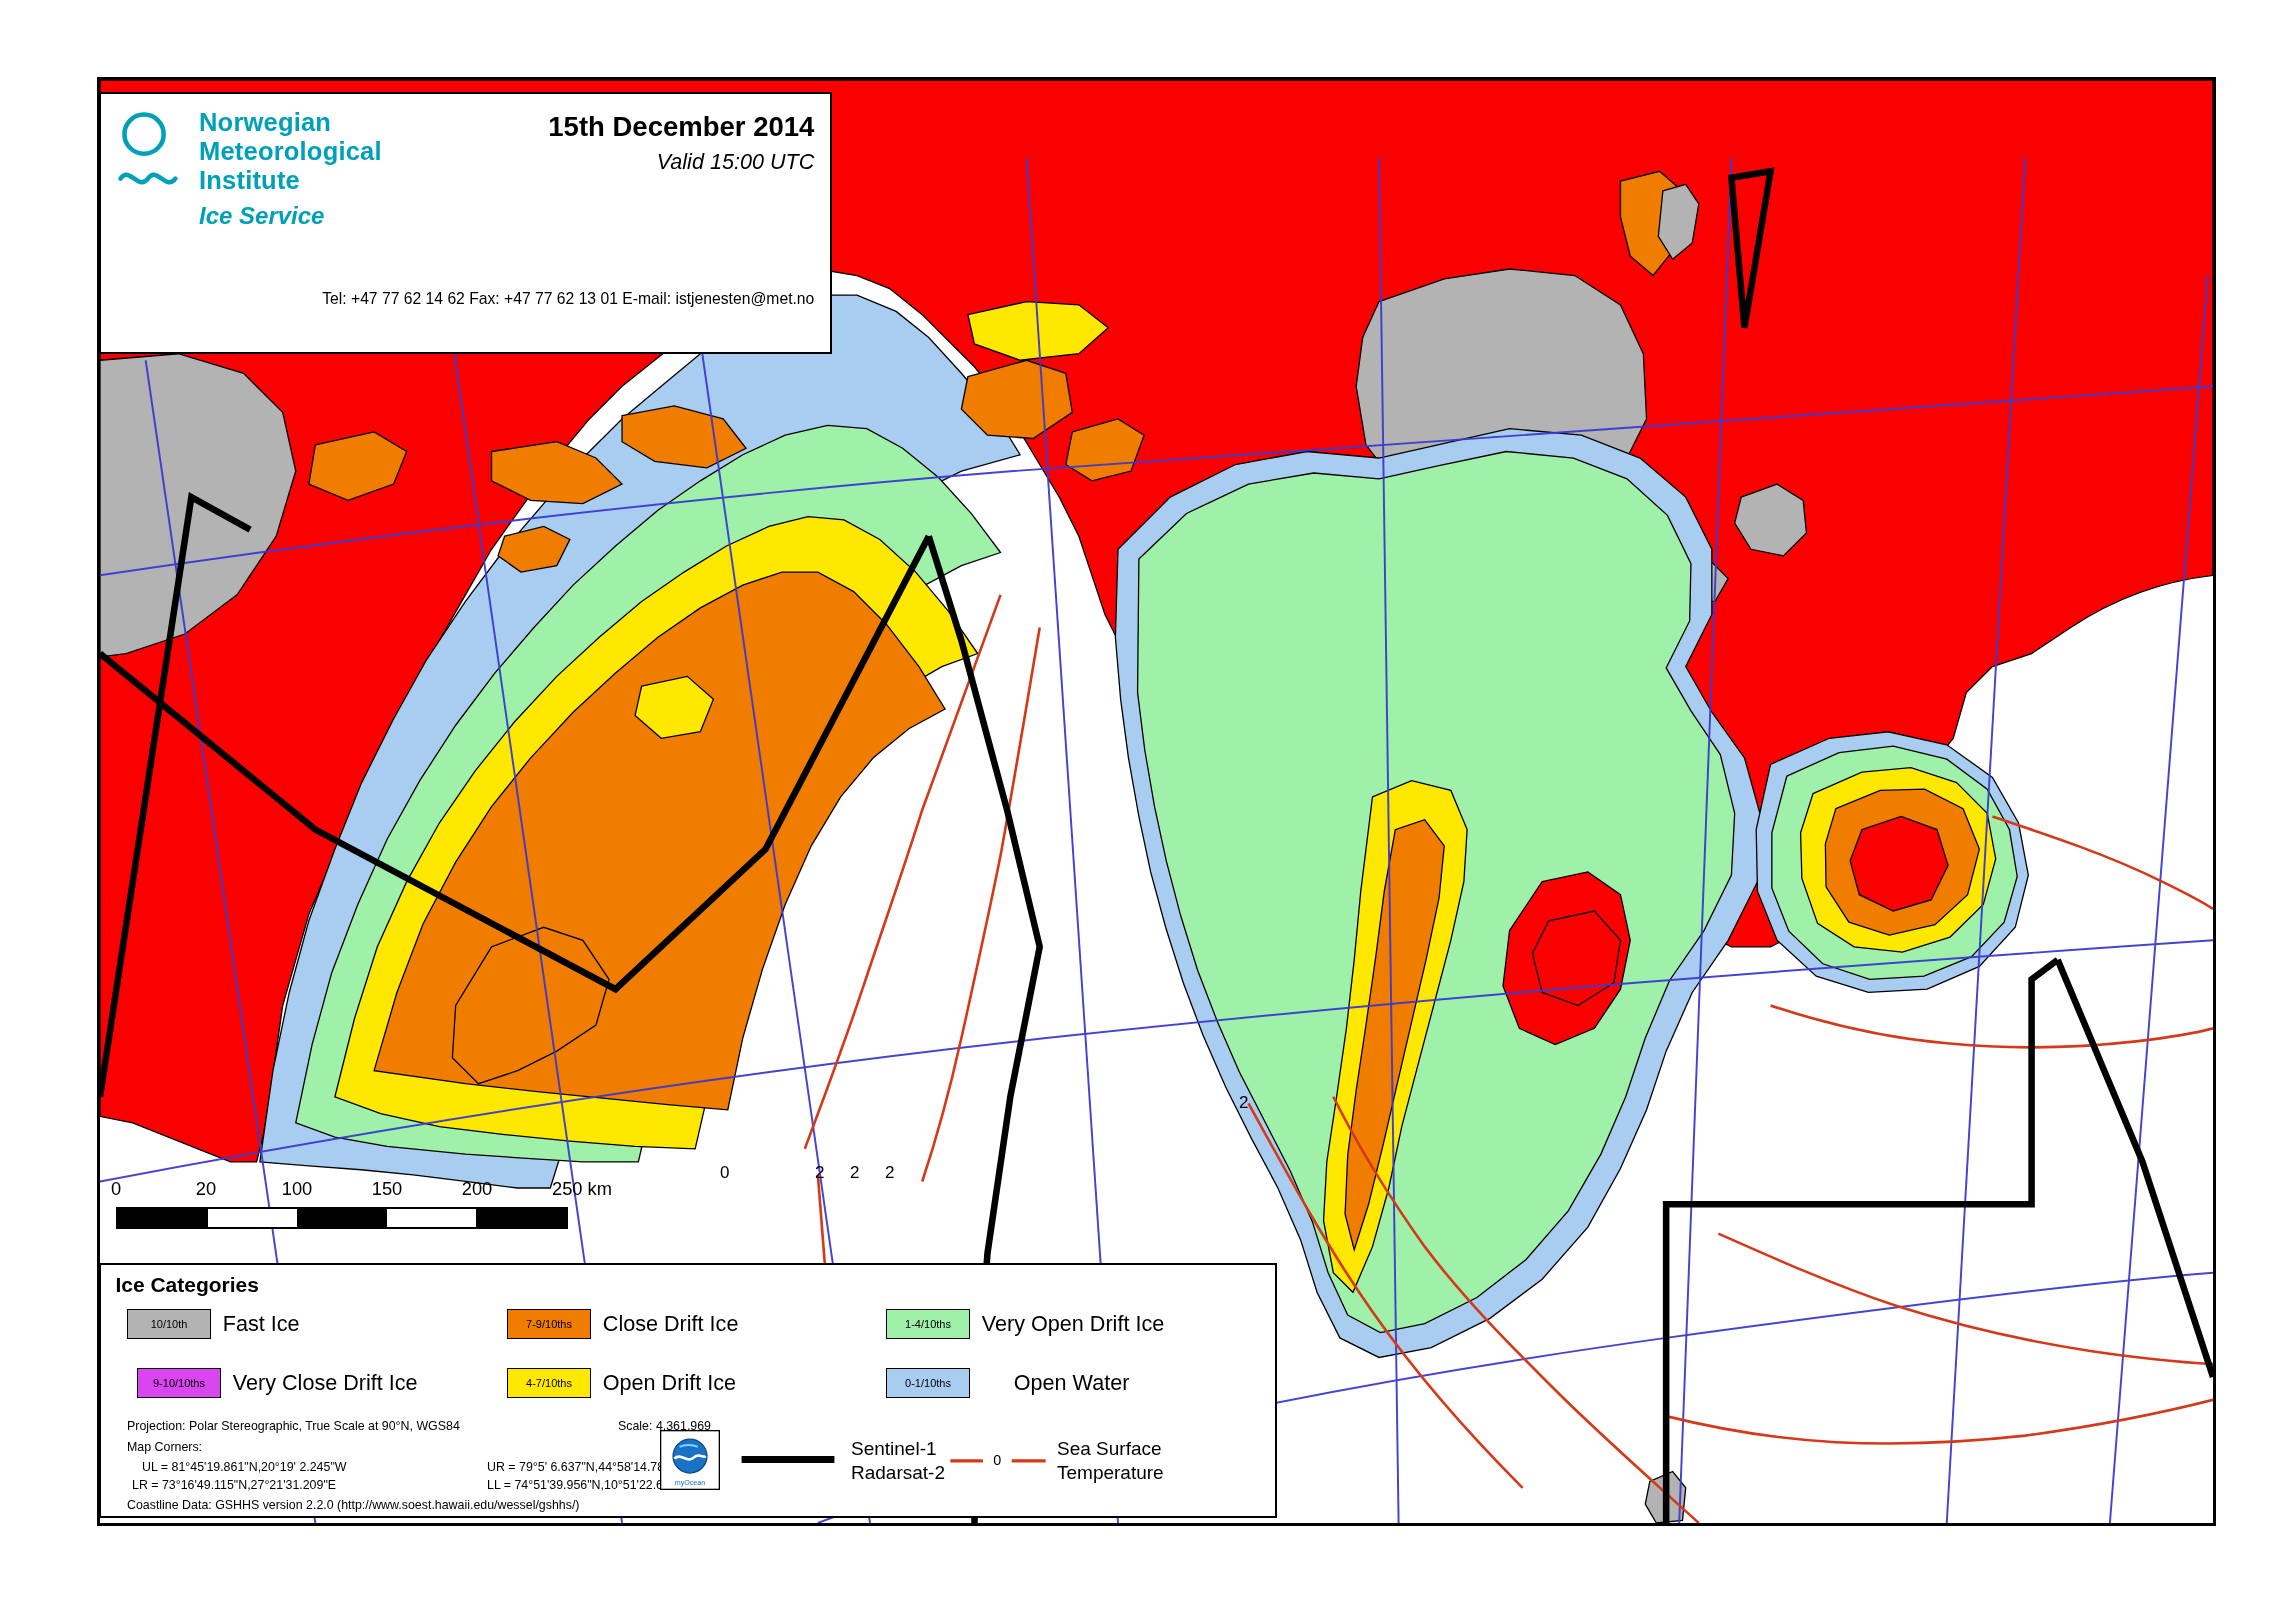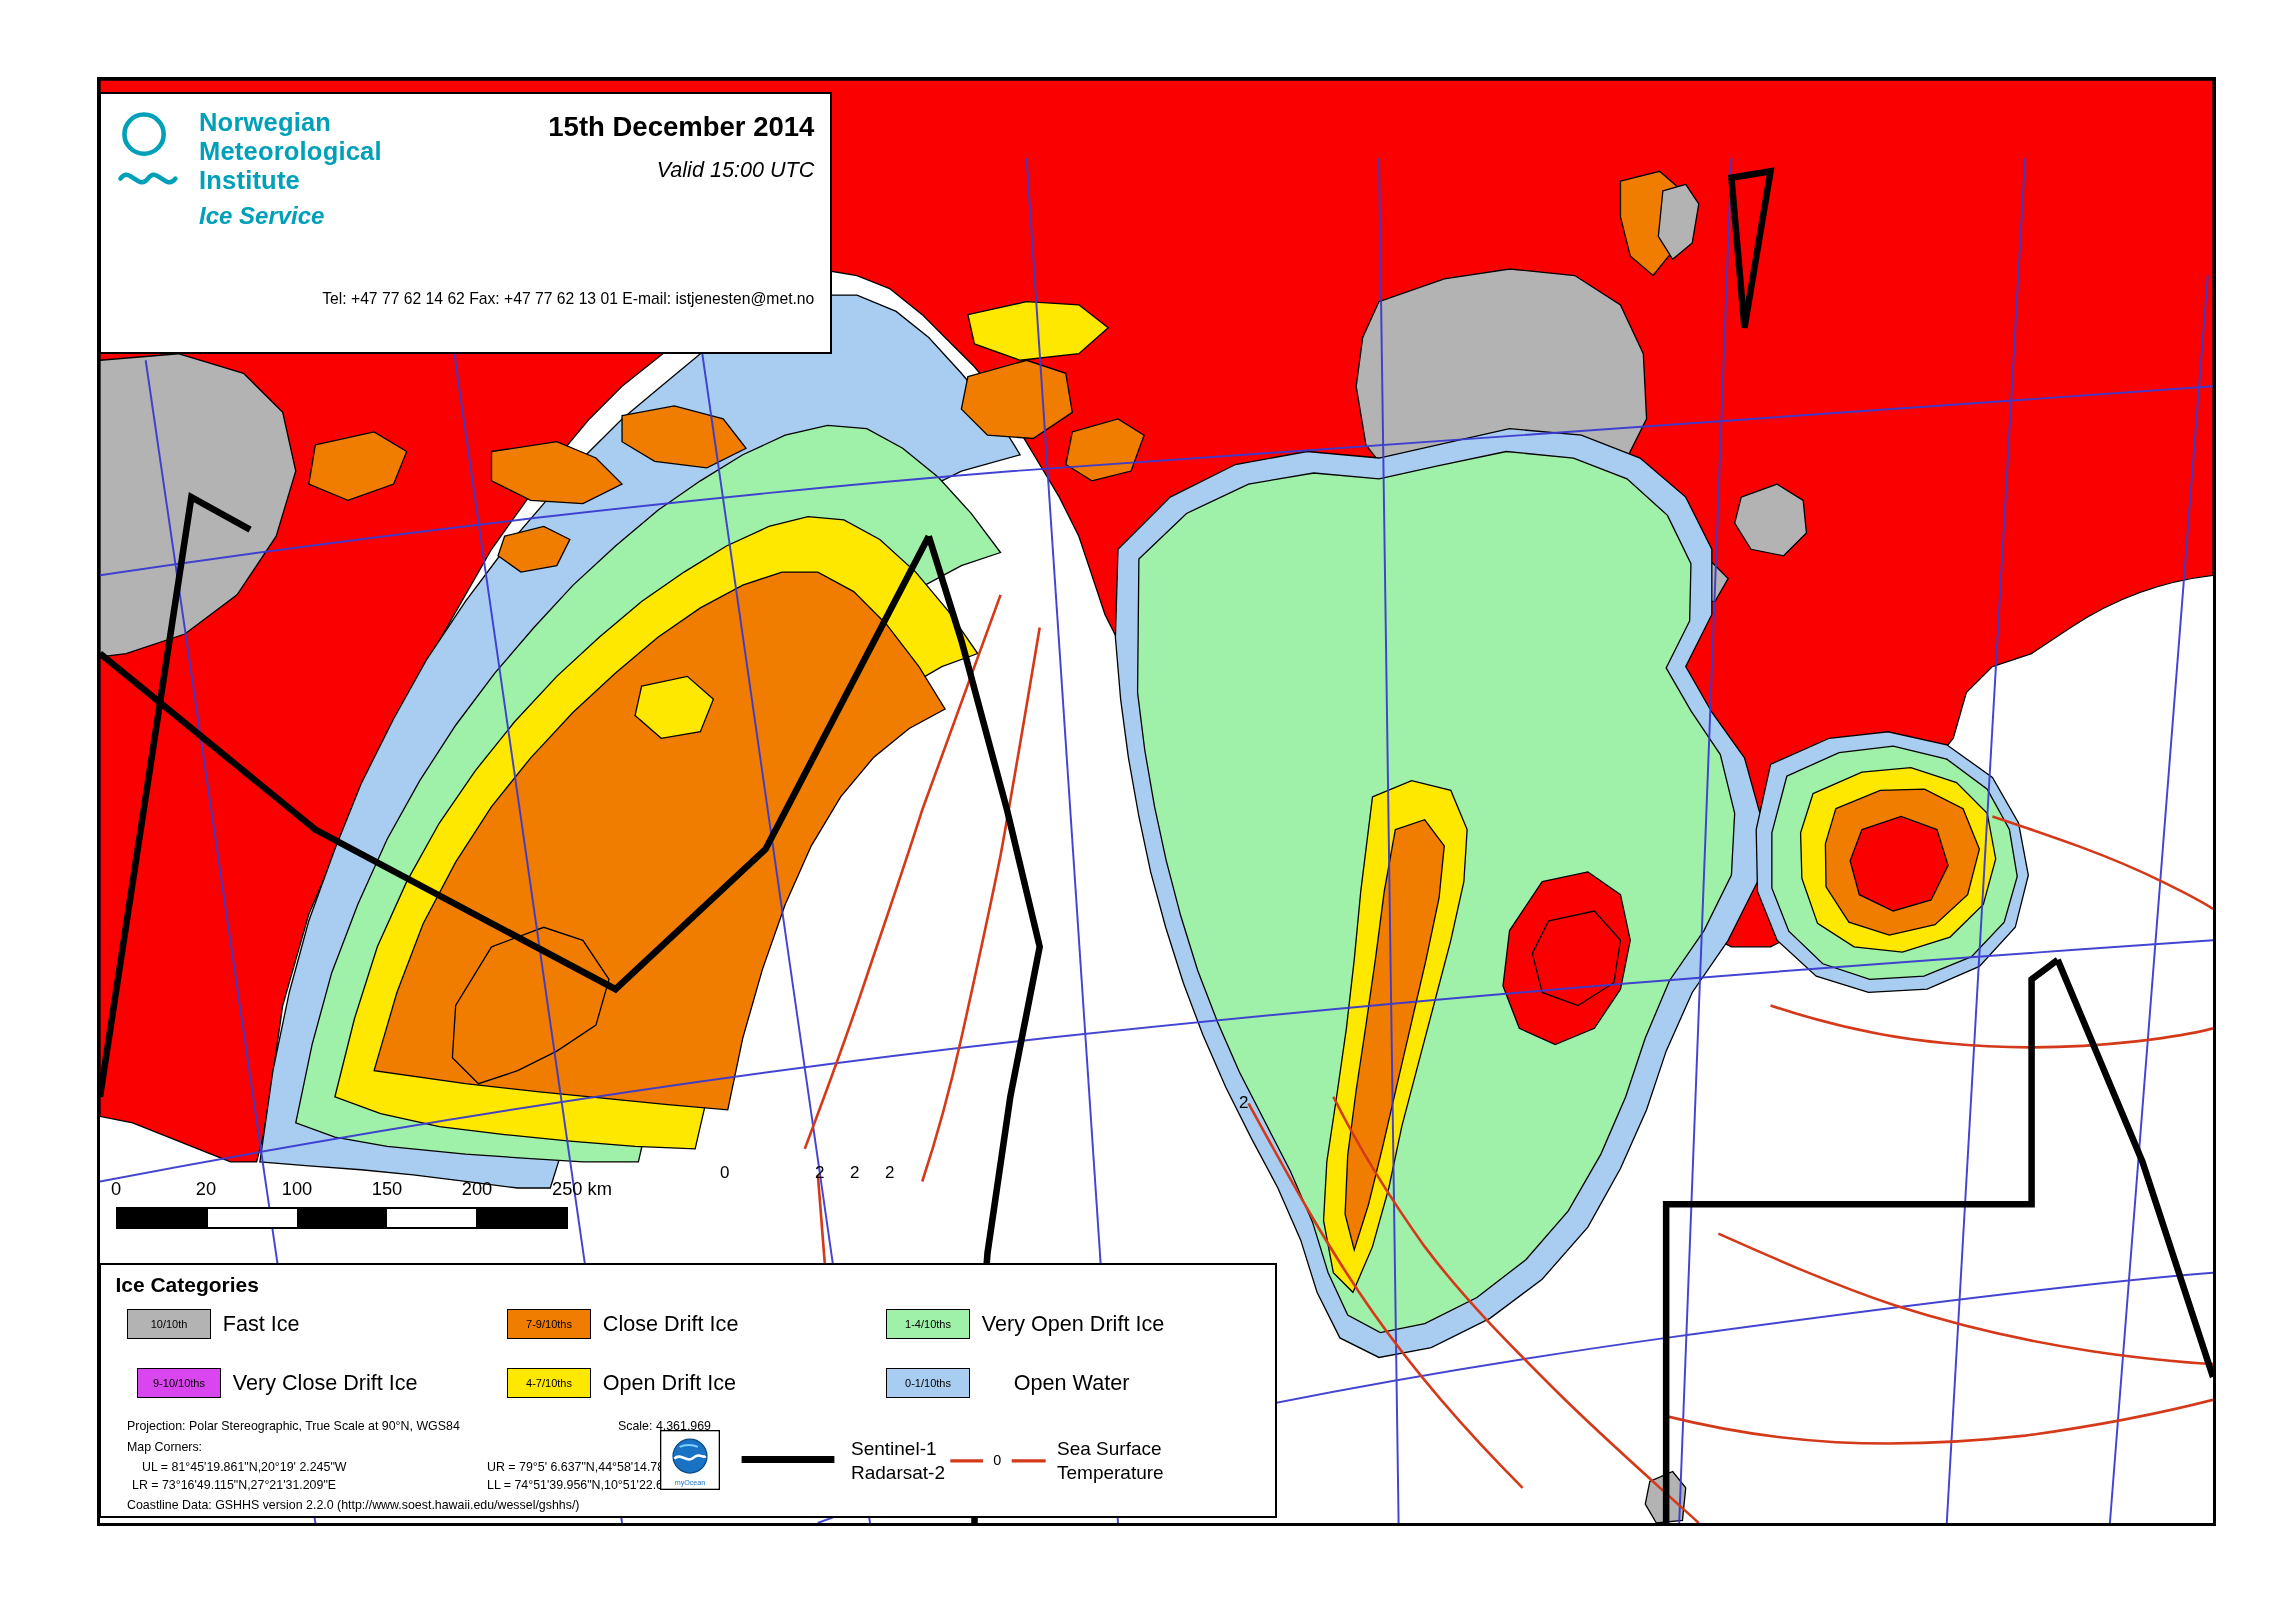--- a/index.html
+++ b/index.html
@@ -91,21 +91,20 @@
     text-align: right;
   }
   .map-valid {
     position: absolute;
     right: 15.7px;
     top: 55px;
     font-size: 21.6px;
     font-style: italic;
     color: #000;
     text-align: right;
-    margin-top: 8px;
   }
   .addr-block {
     position: absolute;
     right: 15.7px;
     top: 124px;
     text-align: right;
     font-size: 18.3px;
     line-height: 23.6px;
     color: #000;
   }

